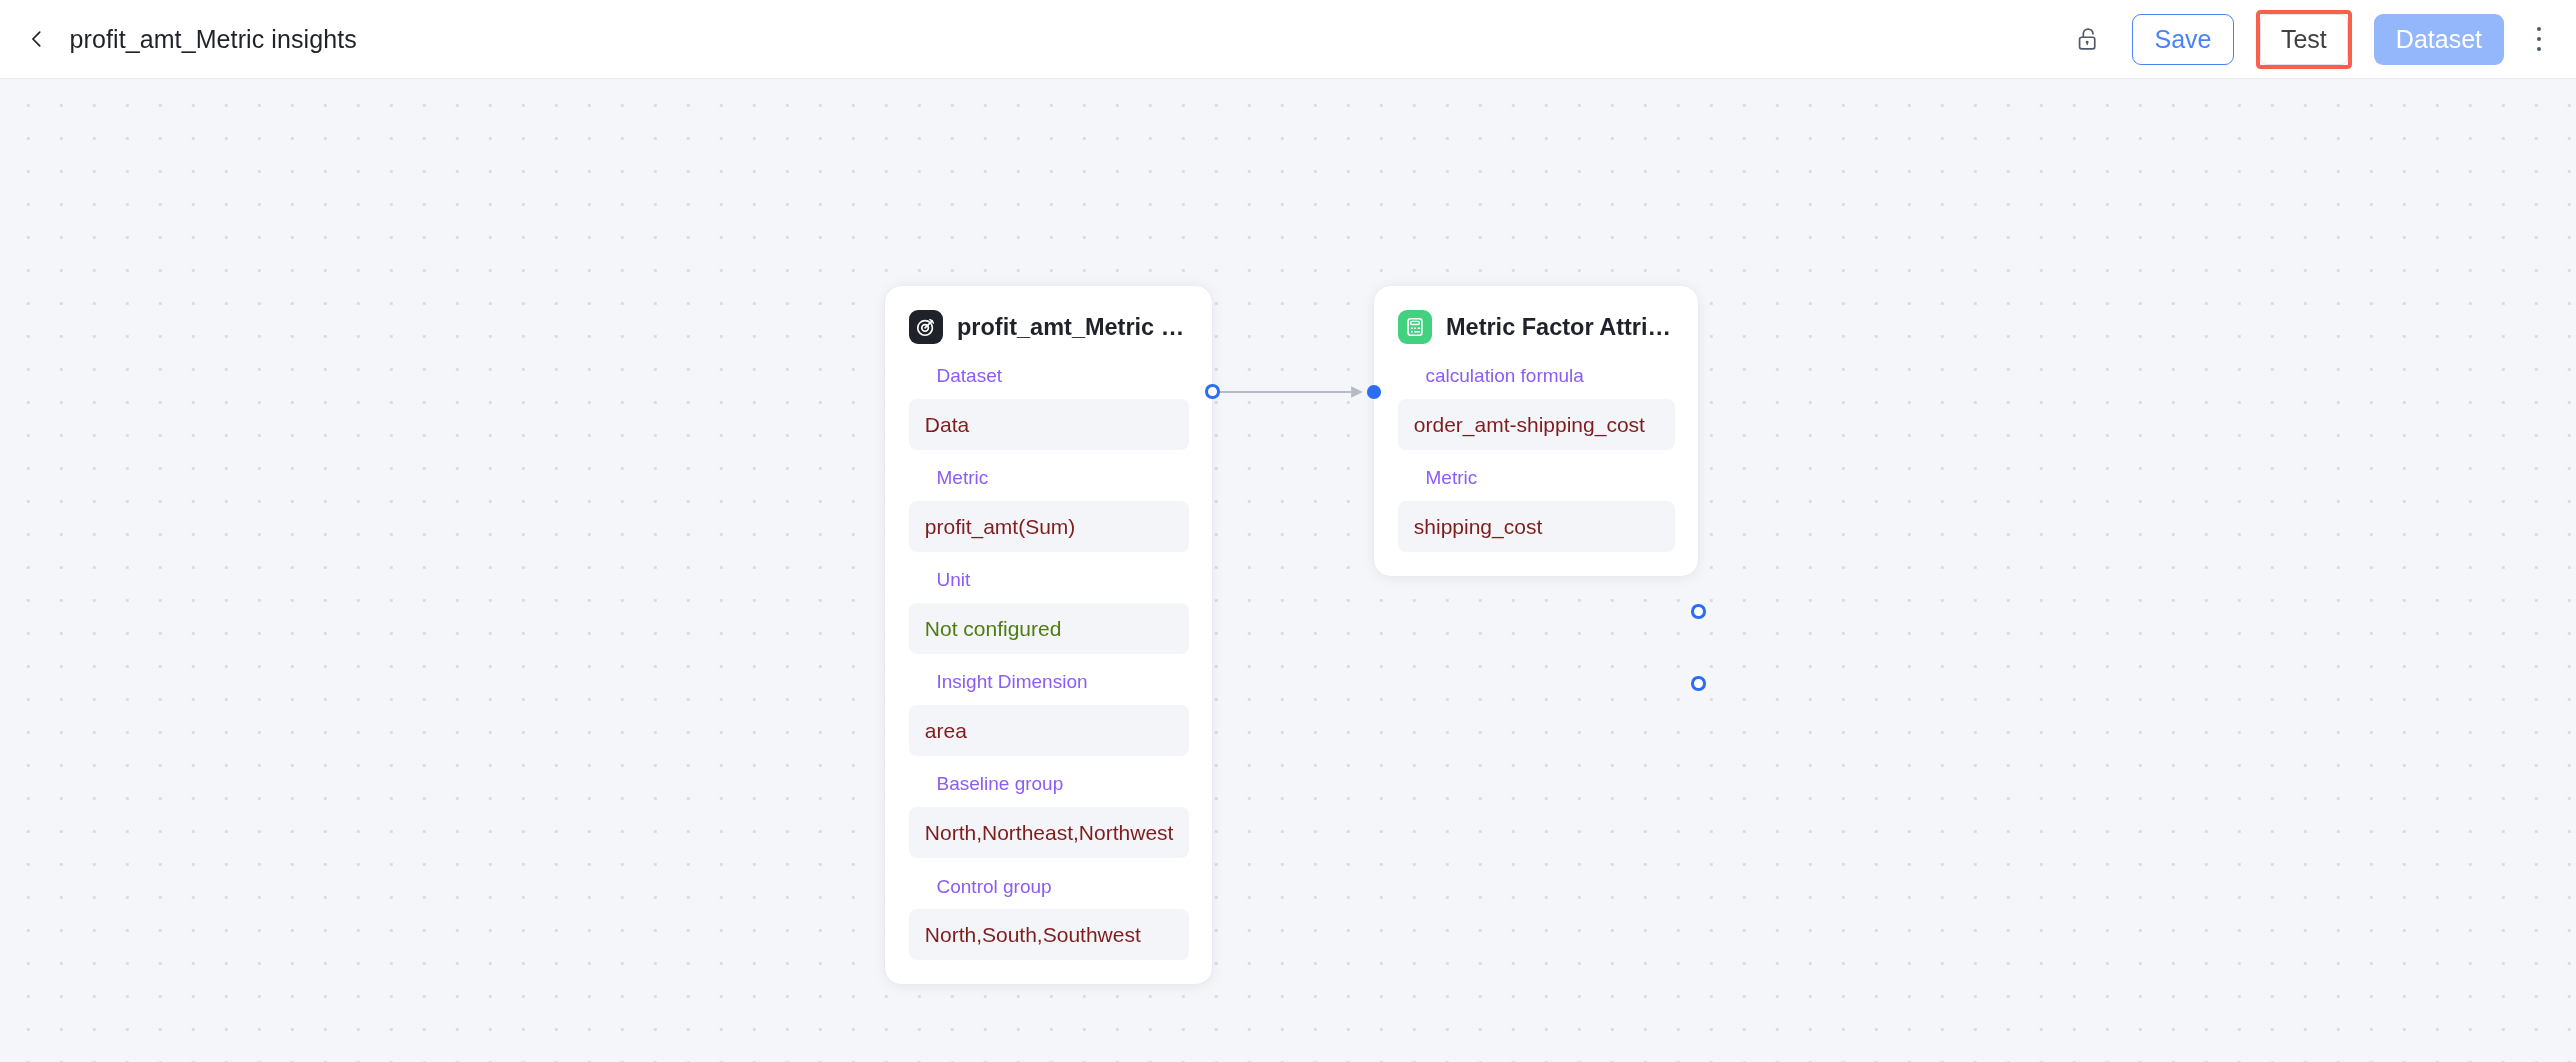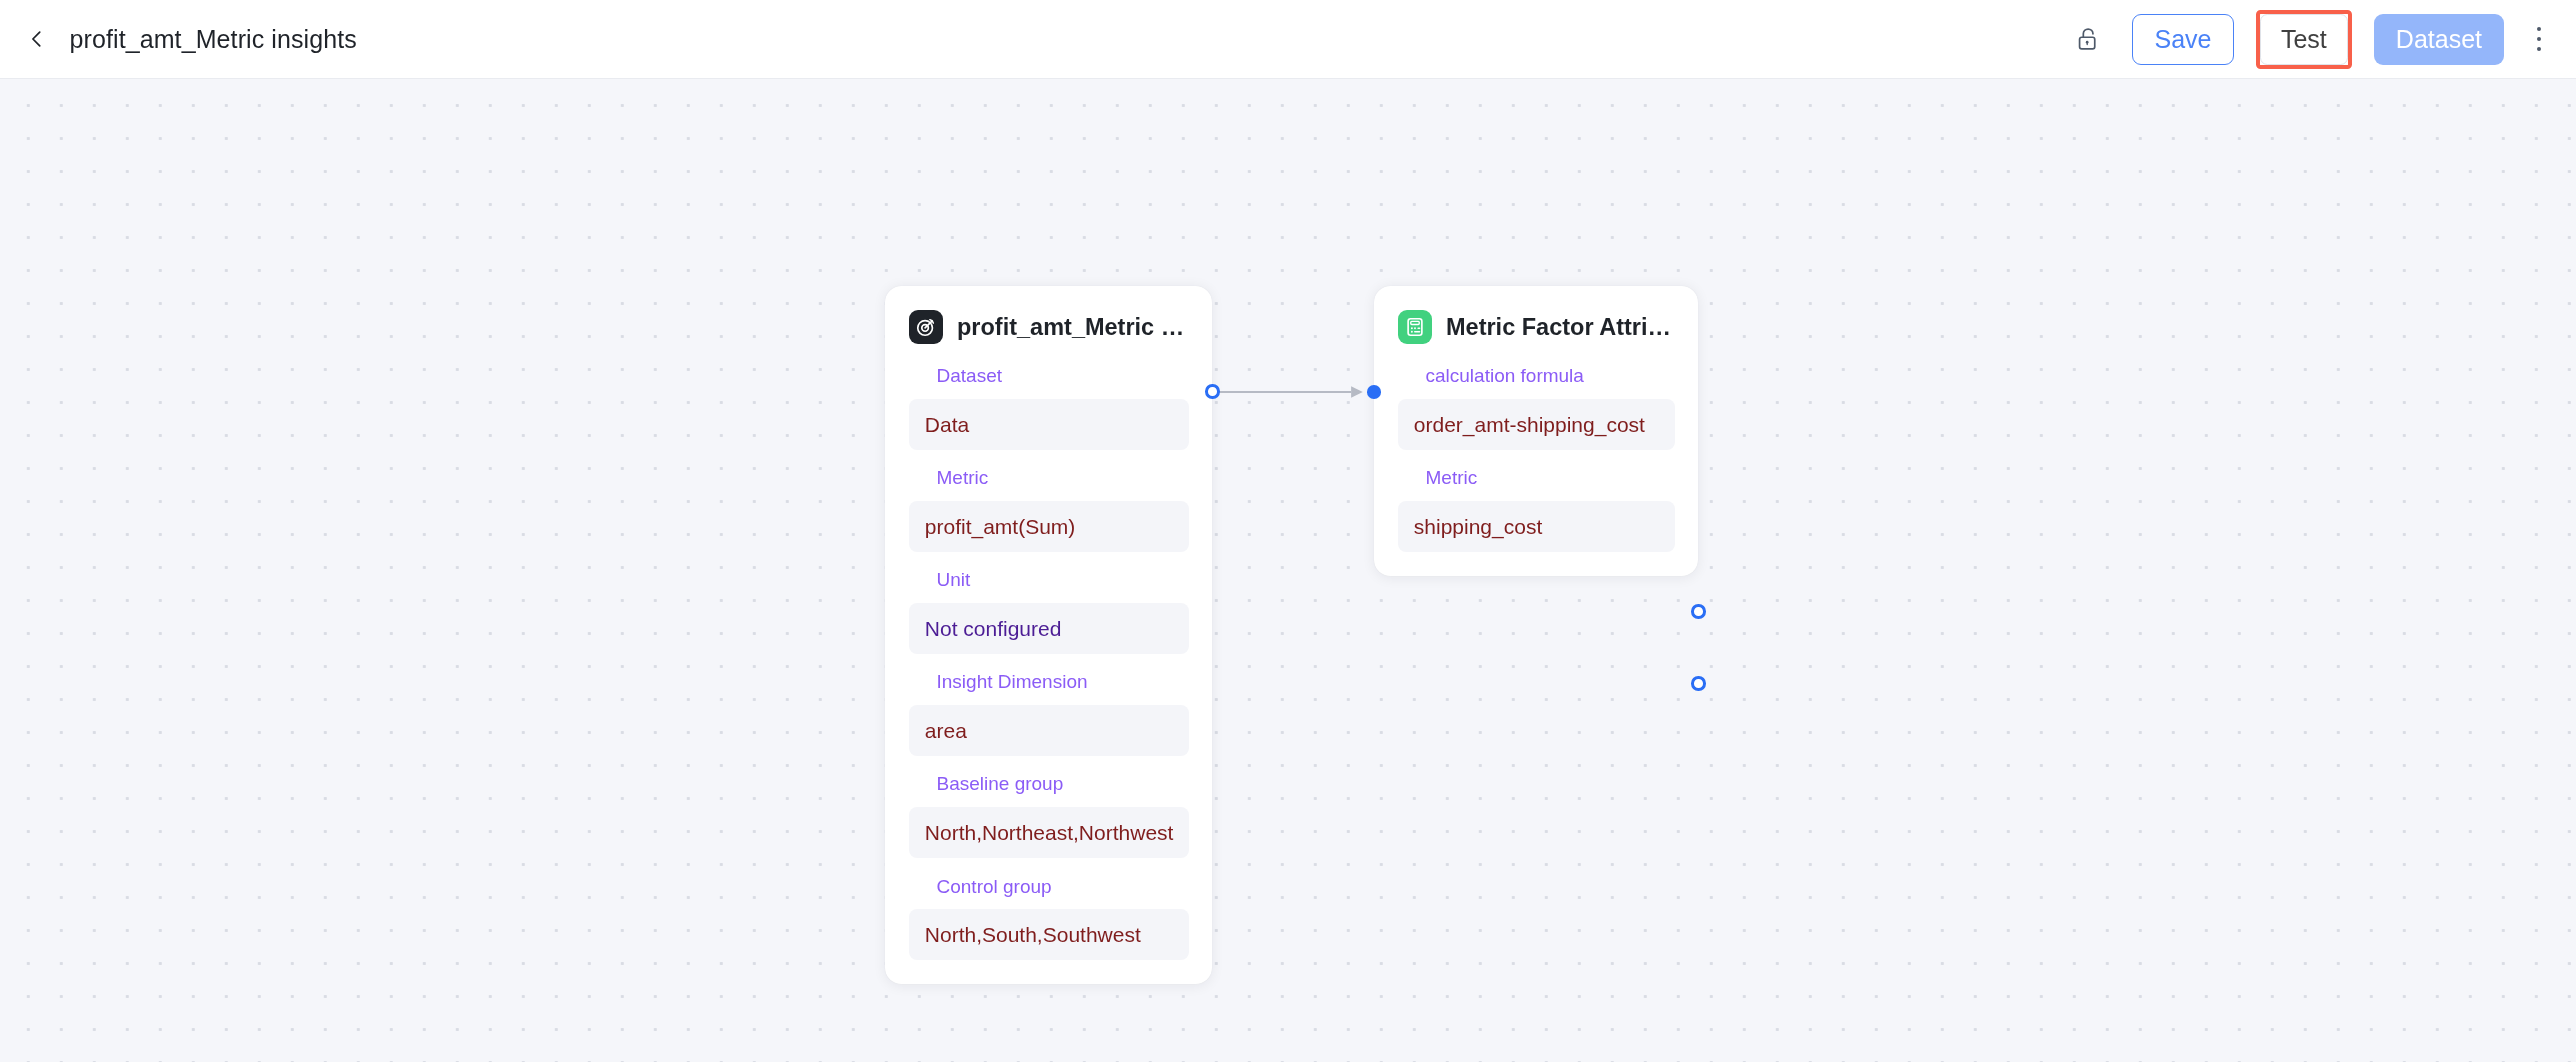--- a/index.html
+++ b/index.html
@@ -201,21 +201,21 @@
     border-radius: 8.1px;
     height: 51px;
     display: flex;
     align-items: center;
     padding: 0 16.3px;
     font-size: 21px;
     color: #7f1d1d;
     white-space: nowrap;
     overflow: hidden;
   }
-  .field-value.placeholder { color: #4c1d95; }
+  .field-value.placeholder { color: #4d7c0f; }
 
   .metric-row { position: relative; margin-bottom: 16.3px; }
   .metric-row:last-child { margin-bottom: 0; }
 
   
   .port {
     position: absolute;
     width: 14.5px; height: 14.5px;
     border-radius: 50%;
     z-index: 6;

